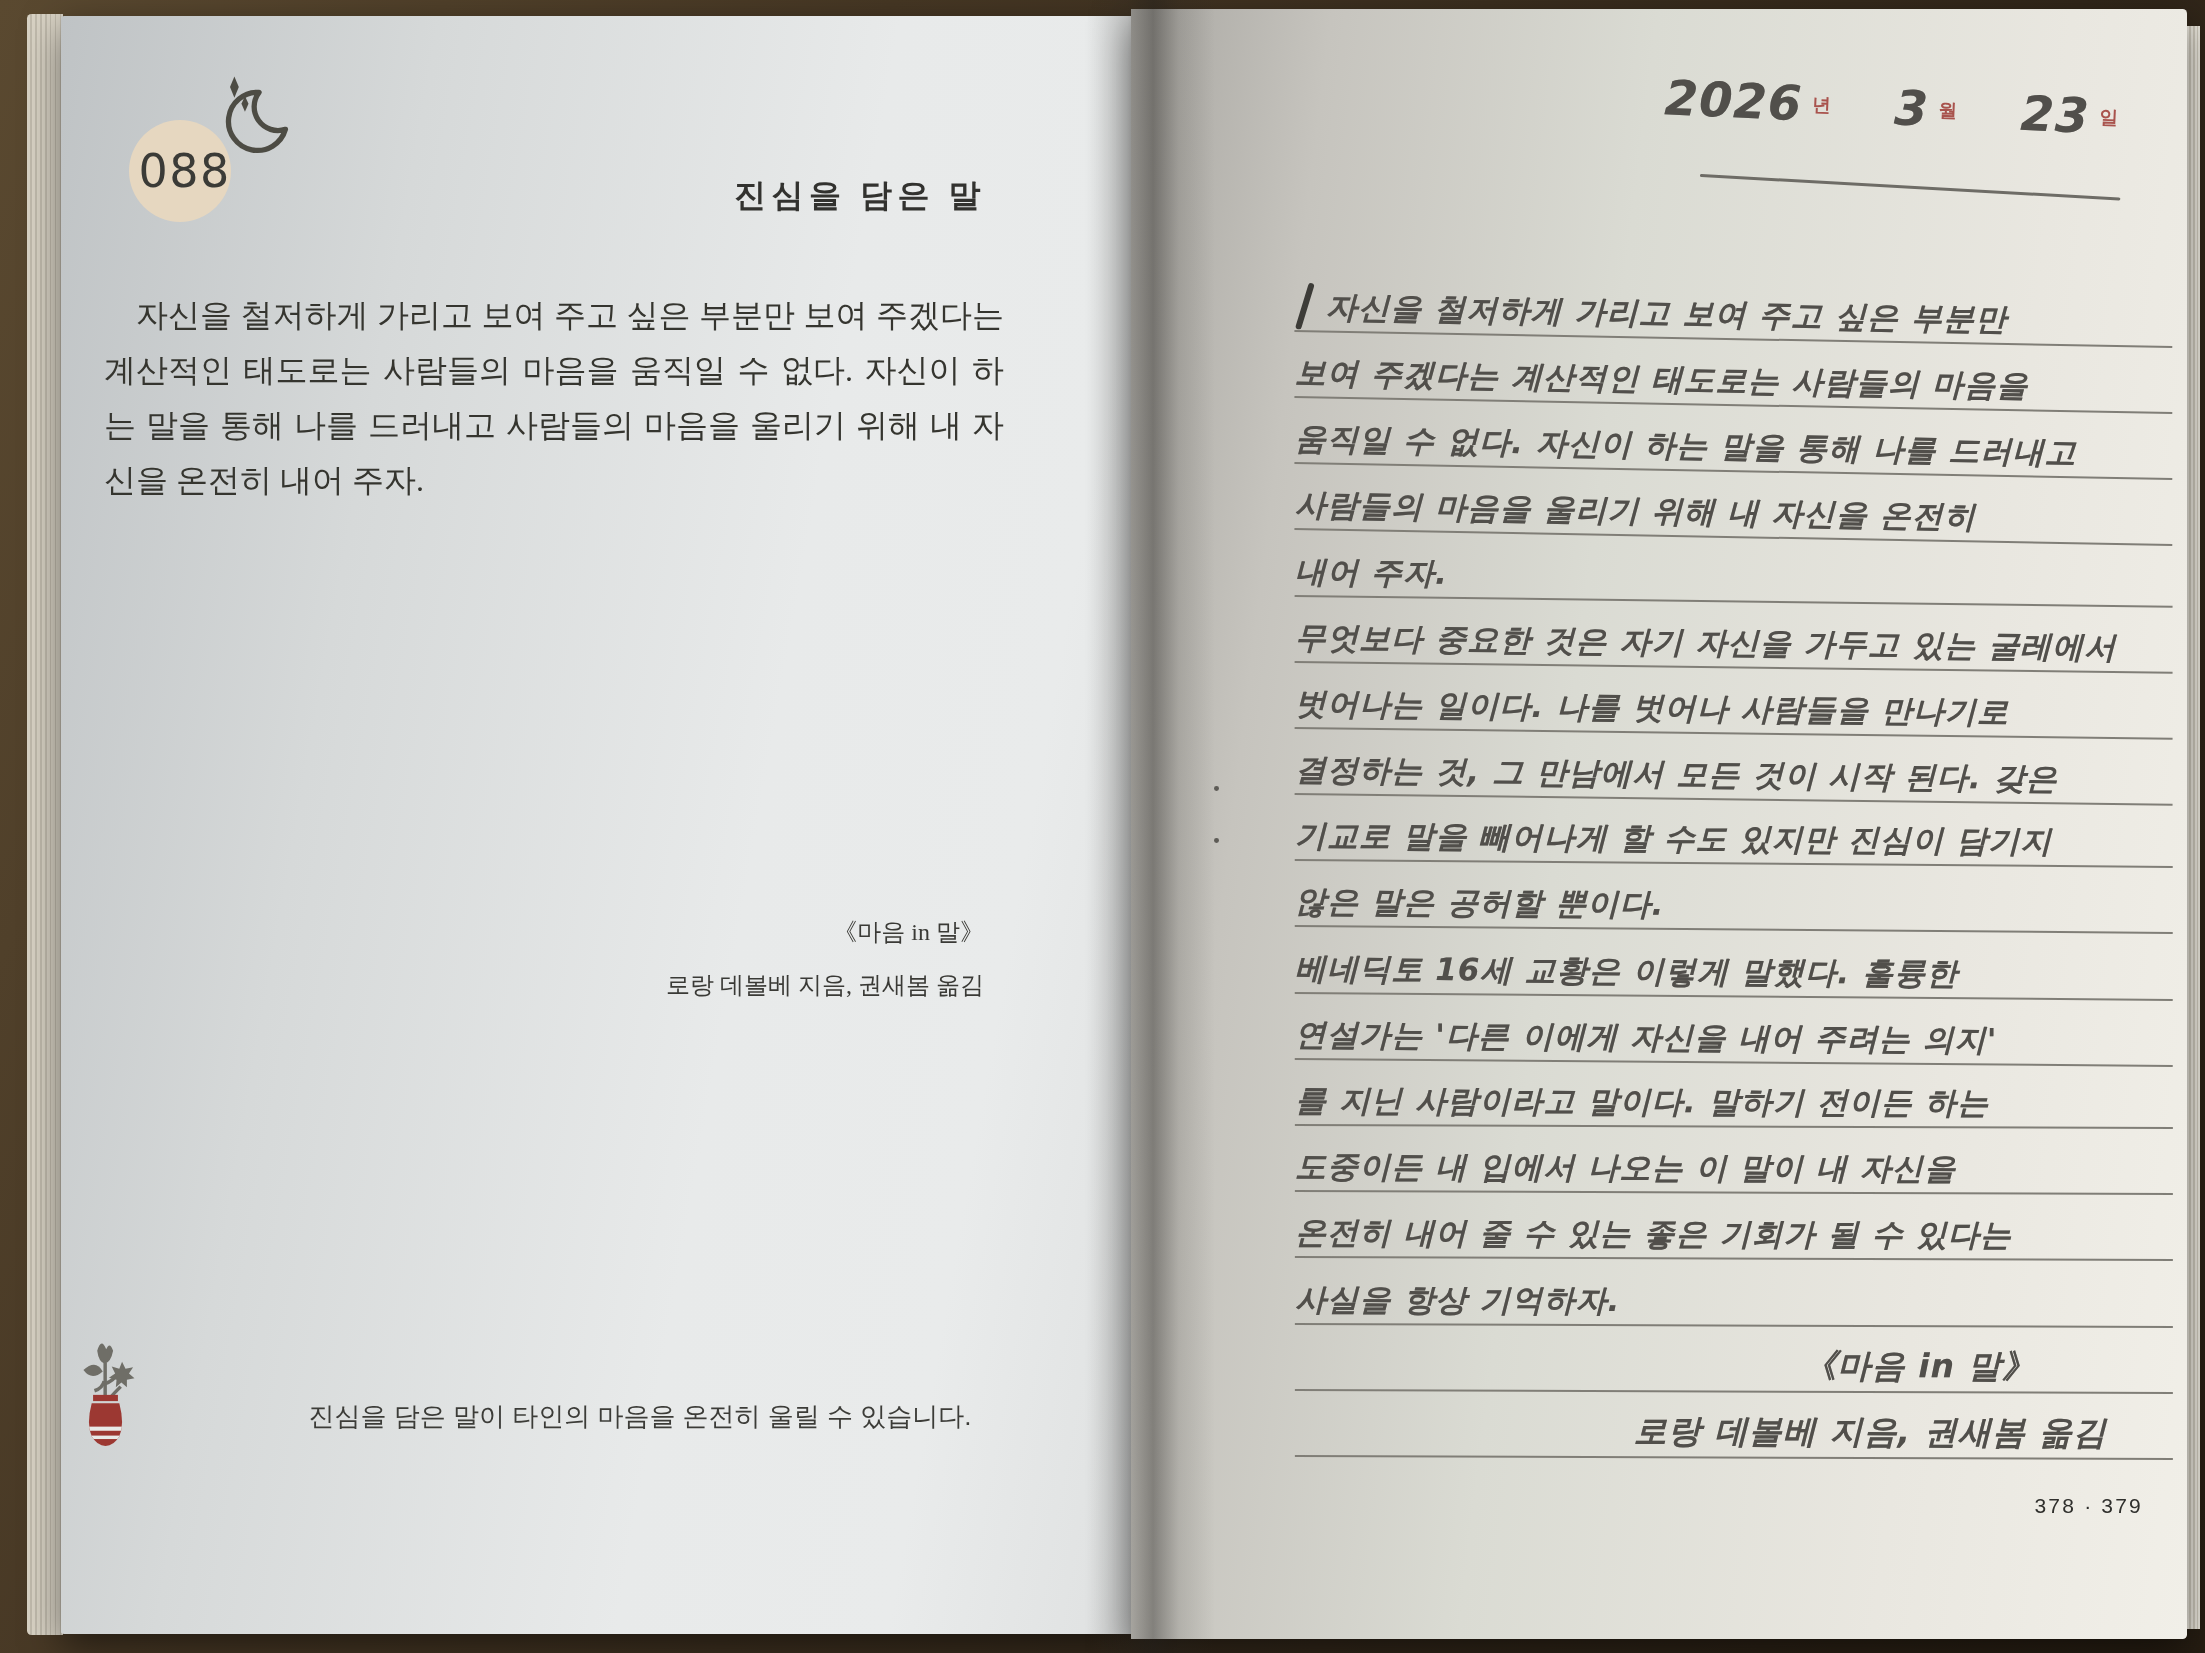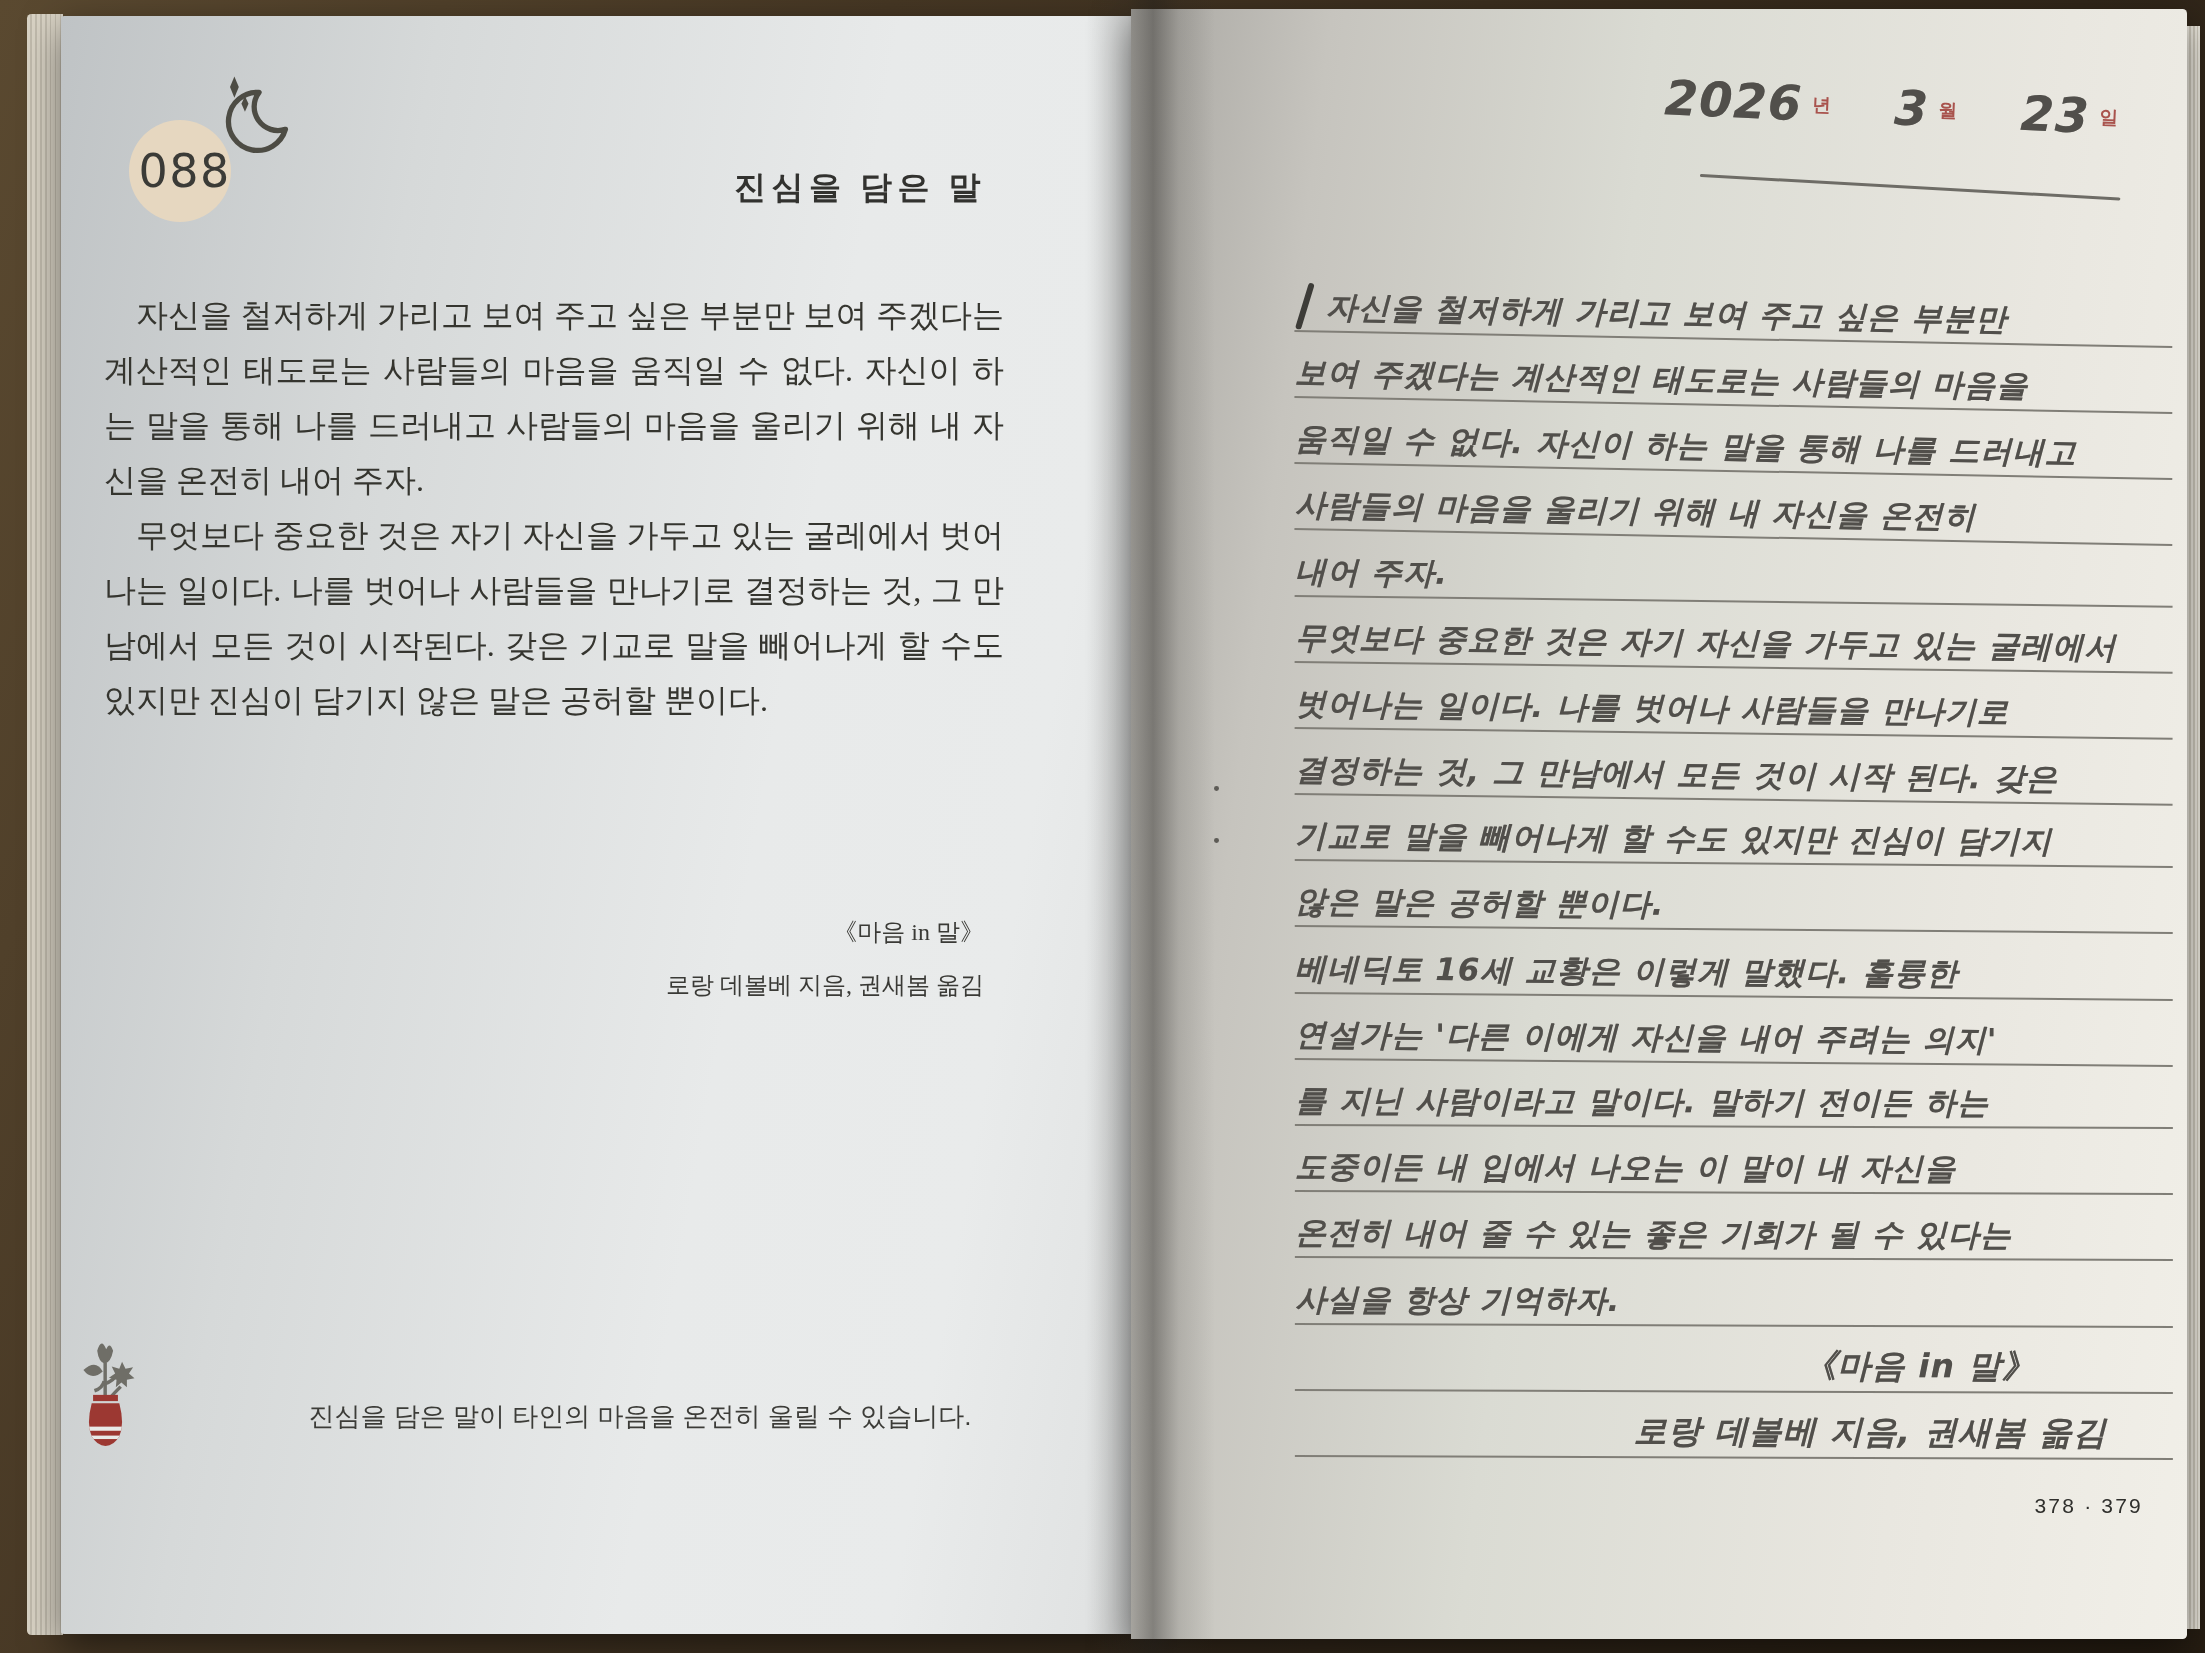--- a/index.html
+++ b/index.html
@@ -19,21 +19,21 @@
     box-shadow:0 13px 38px rgba(0,0,0,0.5);}
   .gutter{position:absolute;left:1086px;top:0;width:129px;height:1654px;pointer-events:none;
     background:linear-gradient(to right,rgba(40,38,34,0) 0%,rgba(40,38,34,0.16) 32%,rgba(35,33,30,0.42) 52%,rgba(40,38,34,0.14) 72%,rgba(40,38,34,0) 100%);}
 
   
   .badge{position:absolute;left:68px;top:104px;width:102px;height:102px;border-radius:50%;
     background:#e6d7c0;display:flex;align-items:center;justify-content:flex-end;}
   .badge-number{font-family:"DejaVu Sans","Liberation Sans",sans-serif;font-size:46px;font-weight:500;
     color:#3b3b37;letter-spacing:1.6px;}
   .moon-icon{position:absolute;left:147px;top:57px;width:88px;height:88px;}
-  .page-title{position:absolute;top:150px;right:145px;font-size:32px;font-weight:600;
+  .page-title{position:absolute;top:158px;right:145px;font-size:32px;font-weight:600;
     letter-spacing:5.5px;color:#32322f;}
   .body-text{position:absolute;left:43px;top:272px;width:900px;font-size:32px;line-height:55px;
     color:#35352f;text-align:justify;}
   .body-text p{margin:0;text-indent:1em;}
   .attribution{position:absolute;top:890px;right:147px;text-align:right;font-size:24px;
     line-height:53px;color:#3a3a36;}
   .vase-icon{position:absolute;left:9.8px;top:1312px;width:69px;height:131px;}
   .caption{position:absolute;left:148px;right:60px;top:1377px;text-align:center;
     font-family:"Liberation Sans","DejaVu Sans",sans-serif;font-size:26px;line-height:47px;
     color:#3c3c38;font-weight:500;}
@@ -78,21 +78,20 @@
     <svg class="moon-icon" viewBox="0 0 100 100">
       <path d="M58 22 A33 33 0 1 0 88 64 A27 27 0 0 1 58 22 Z" fill="none" stroke="#4d4c44" stroke-width="6" stroke-linejoin="round"></path>
       <polygon points="30,4 35,16 30,28 25,16" fill="#4d4c44"></polygon>
       <polygon points="42,26 46,35 42,44 38,35" fill="#4d4c44"></polygon>
     </svg>
 
     <div class="page-title">진심을 담은 말</div>
 
     <div class="body-text">
       <p>자신을 철저하게 가리고 보여 주고 싶은 부분만 보여 주겠다는 계산적인 태도로는 사람들의 마음을 움직일 수 없다. 자신이 하는 말을 통해 나를 드러내고 사람들의 마음을 울리기 위해 내 자신을 온전히 내어 주자.</p>
-      <p>무엇보다 중요한 것은 자기 자신을 가두고 있는 굴레에서 벗어나는 일이다. 나를 벗어나 사람들을 만나기로 결정하는 것, 그 만남에서 모든 것이 시작된다. 갖은 기교로 말을 빼어나게 할 수도 있지만 진심이 담기지 않은 말은 공허할 뿐이다.</p>
     </div>
 
     <div class="attribution">
       <div>《마음 in 말》</div>
       <div>로랑 데볼베 지음, 권새봄 옮김</div>
     </div>
 
     <svg class="vase-icon" viewBox="0 0 100 180">
       <defs>
         <clipPath id="vaseClip">

